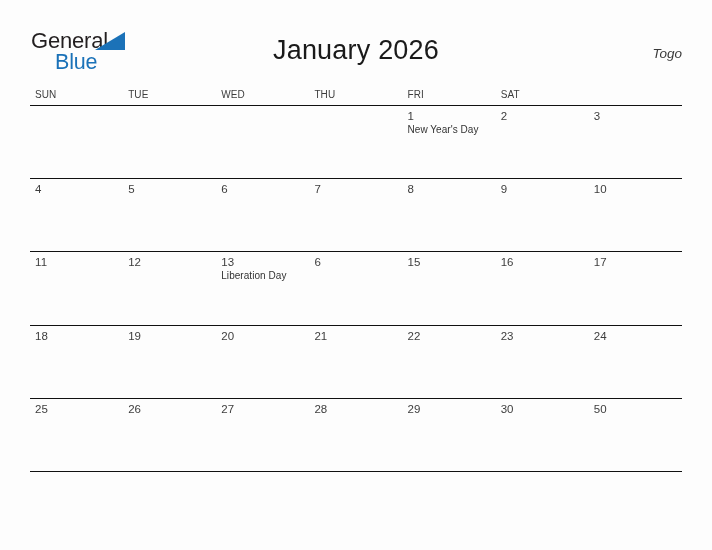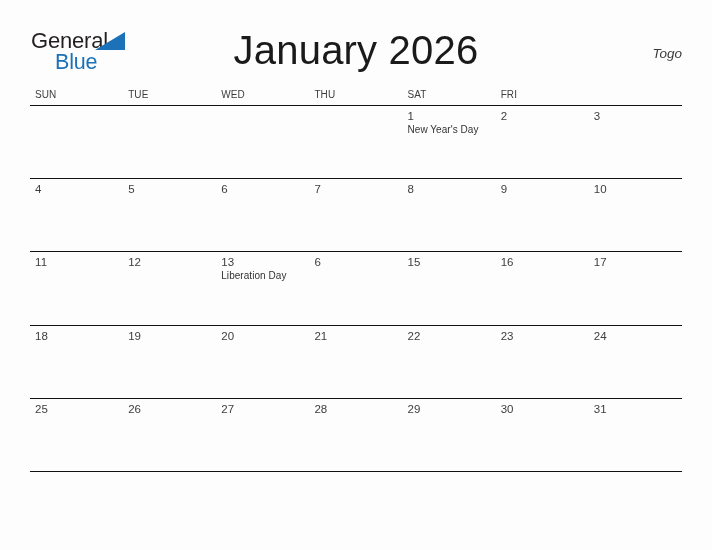--- a/index.html
+++ b/index.html
@@ -63,21 +63,21 @@
     white-space: nowrap;
     text-align: right;
   }
 
   .month-title {
     position: absolute;
     left: 0;
     top: 30px;
     width: 712px;
     text-align: center;
-    font-size: 40px;
+    font-size: 27px;
     font-weight: normal;
     color: #1a1a1a;
     letter-spacing: 0.2px;
     line-height: 40px;
   }
 
   .country {
     position: absolute;
     right: 30px;
     top: 46px;
@@ -167,22 +167,22 @@
 
 </div>
 
 <div class="calendar">
 
   <div class="weekday-row">
     <div class="weekday">SUN</div>
     <div class="weekday">TUE</div>
     <div class="weekday">WED</div>
     <div class="weekday">THU</div>
+    <div class="weekday">FRI</div>
     <div class="weekday">SAT</div>
-    <div class="weekday">FRI</div>
   </div>
 
   <div class="grid" id="calendar-grid">
       <div class="week-row">
         <div class="day-cell empty">
           <div class="day-number"></div>
         </div>
         <div class="day-cell empty">
           <div class="day-number"></div>
         </div>
@@ -286,18 +286,18 @@
         <div class="day-cell">
           <div class="day-number">28</div>
         </div>
         <div class="day-cell">
           <div class="day-number">29</div>
         </div>
         <div class="day-cell">
           <div class="day-number">30</div>
         </div>
         <div class="day-cell">
-          <div class="day-number">31</div>
+          <div class="day-number">50</div>
         </div>
       </div>
     </div>
 
 </div>
 
 </body></html>

